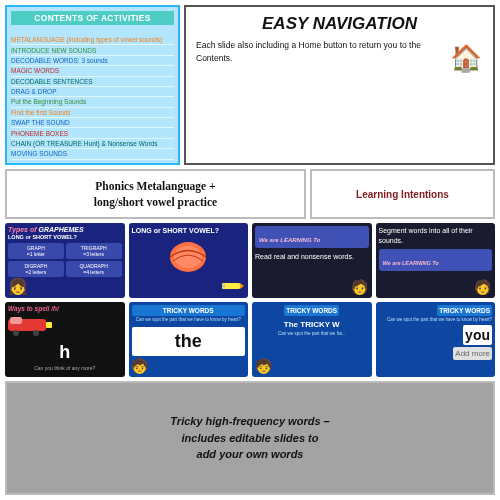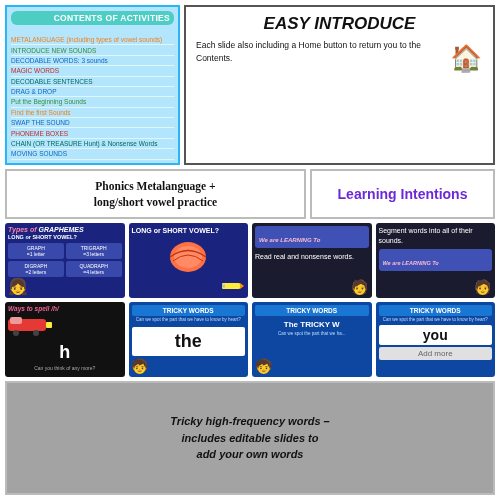--- a/index.html
+++ b/index.html
@@ -59,23 +59,23 @@
       background: #b3e5fc;
       border: 2px solid #29b6f6;
       padding: 4px;
     }
 
     .box-contents-title {
       background: #4ecdc4;
       color: #fff;
       font-size: 8.5px;
       font-weight: bold;
-      text-align: right;
+      text-align: center;
       padding: 2px 4px;
-      border-radius: 6px;
+      border-radius: 0;
       margin-bottom: 10px;
       letter-spacing: 0.3px;
     }
 
     .clist { list-style: none; }
     .clist li {
       font-size: 6.5px;
       padding: 1.2px 0;
       border-bottom: 1px solid #e0f7fa;
     }
@@ -133,23 +133,23 @@
       width: 185px;
       min-width: 185px;
       border: 2px solid #bbb;
       background: #fff;
       display: flex;
       align-items: center;
       justify-content: center;
     }
 
     .li-lbl {
-      font-size: 14px;
-      font-weight: bold;
-      color: #6d28d9;
+      font-size: 10px;
+      font-weight: bold;
+      color: #7f1d1d;
     }
 
     
     .thumb-card {
       flex: 1;
       border-radius: 3px;
       overflow: hidden;
       position: relative;
       display: flex;
       flex-direction: column;
@@ -228,21 +228,21 @@
         <li style="color:#388e3c">Put the Beginning Sounds</li>
         <li style="color:#f57f17">Find the first Sounds</li>
         <li style="color:#1565c0">SWAP THE SOUND</li>
         <li style="color:#c62828">PHONEME BOXES</li>
         <li style="color:#00695c">CHAIN (OR TREASURE Hunt) &amp; Nonsense Words</li>
         <li style="color:#1565c0">MOVING SOUNDS</li>
       </ul>
     </div>
 
     <div class="box-easy-nav">
-      <div class="en-title">EASY INTRODUCE</div>
+      <div class="en-title">EASY NAVIGATION</div>
       <div class="en-body">
         <span class="en-house">🏠</span>
         <p>Each slide also including a Home button to return you to the Contents.</p>
       </div>
     </div>
   </div>
 
   <div class="row2">
 
     <div class="box-phonics">
@@ -333,29 +333,29 @@
     </div>
 
     <div class="thumb-card" style="background:#0d47a1; padding:3px;">
       <div style="background:#1976d2; color:#fff; font-size:6.5px; font-weight:bold; text-align:center; padding:2px; border-radius:2px;">TRICKY WORDS</div>
       <div style="color:#bbdefb; font-size:4.5px; text-align:center; margin-top:1px; line-height:1.2;">Can we spot the part that we have to know by heart?</div>
       <div style="background:#fff; color:#111; font-size:18px; font-weight:bold; text-align:center; margin-top:5px; padding:4px; border-radius:2px;">the</div>
 
       <div style="position:absolute;bottom:3px;left:3px;font-size:14px;">🧒</div>
     </div>
 
-    <div class="thumb-card" style="background:#0d47a1; padding:3px;">
+    <div class="thumb-card" style="background:#0d47a1; padding:3px;align-items:center;">
       <div style="background:#1976d2; color:#fff; font-size:6.5px; font-weight:bold; text-align:center; padding:2px; border-radius:2px;">TRICKY WORDS</div>
       <div style="color:#fff; font-size:8px; font-weight:bold; text-align:center; margin-top:4px;">The TRICKY W</div>
       <div style="color:#bbdefb; font-size:4.5px; text-align:center; margin-top:2px; line-height:1.2;">Can we spot the part that we ha...</div>
 
       <div style="position:absolute;bottom:3px;left:3px;font-size:14px;">🧒</div>
     </div>
 
-    <div class="thumb-card" style="background:#0d47a1; padding:3px;">
+    <div class="thumb-card" style="background:#0d47a1; padding:3px;align-items:flex-end;">
       <div style="background:#1976d2; color:#fff; font-size:6.5px; font-weight:bold; text-align:center; padding:2px; border-radius:2px;">TRICKY WORDS</div>
       <div style="color:#bbdefb; font-size:4.5px; text-align:center; margin-top:1px; line-height:1.2;">Can we spot the part that we have to know by heart?</div>
       <div style="background:#fff; color:#111; font-size:14px; font-weight:bold; text-align:center; margin-top:3px; padding:2px; border-radius:2px;">you</div>
       <div style="background:#e0e0e0; color:#666; font-size:8px; text-align:center; margin-top:2px; padding:2px; border-radius:2px;">Add more</div>
     </div>
 
   </div>
 
   <div class="row5">
     <div class="box-tricky-desc">

